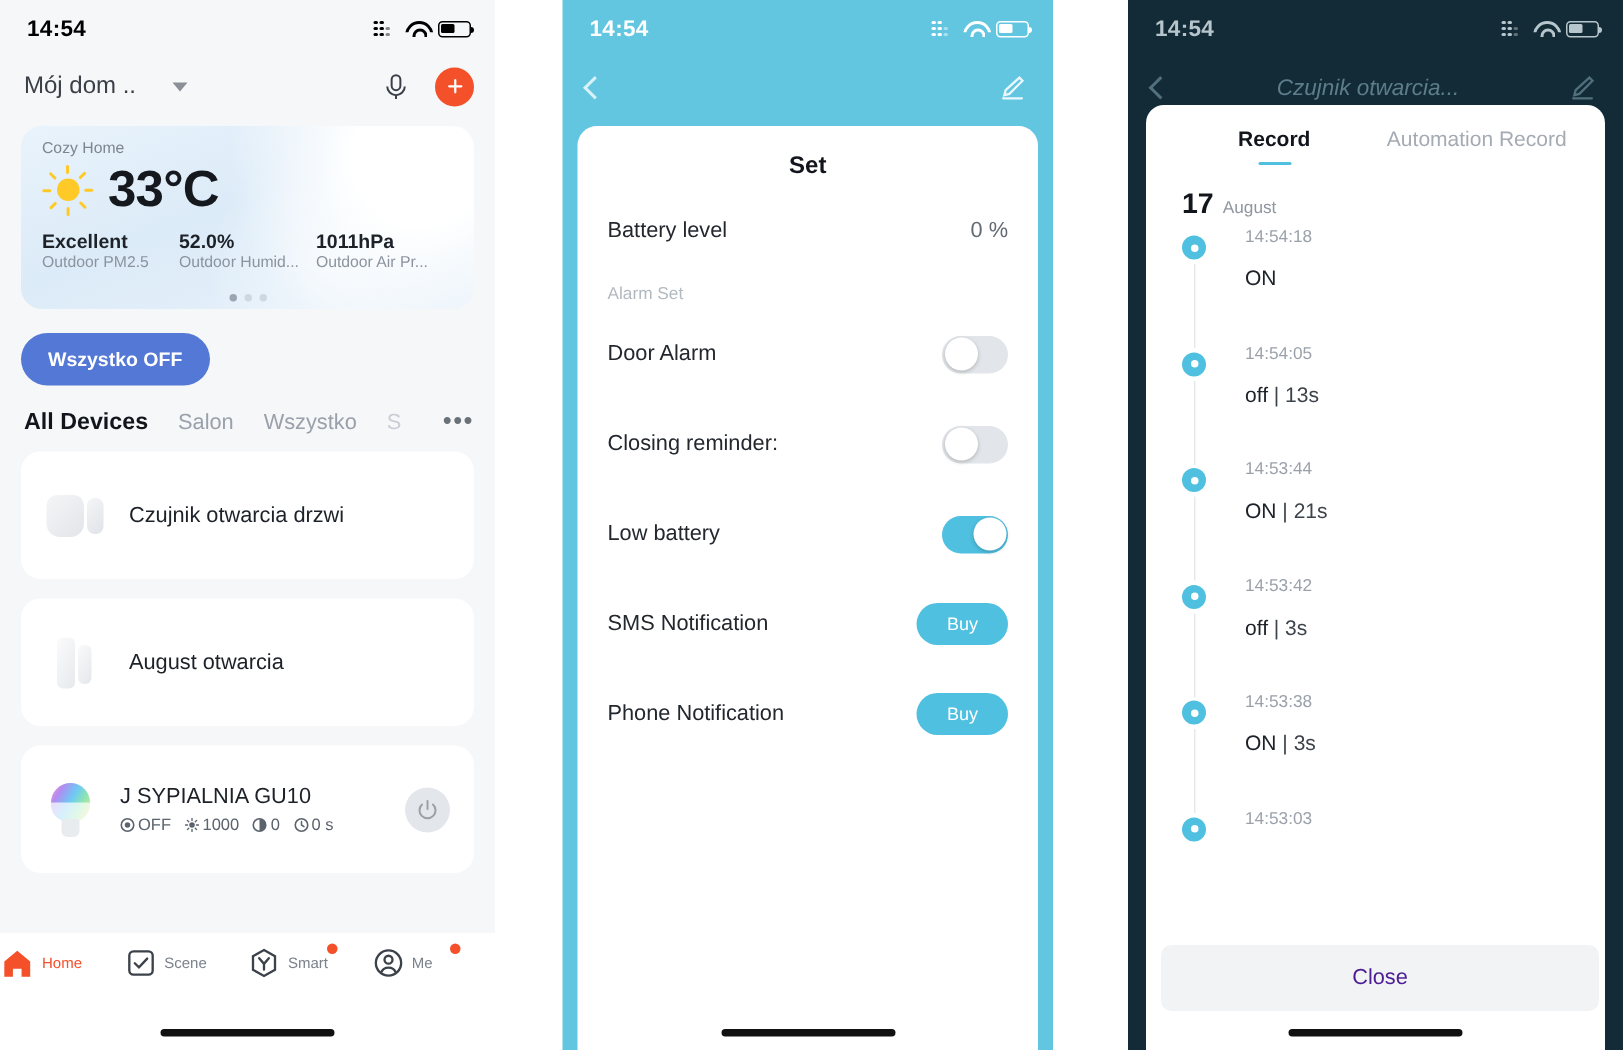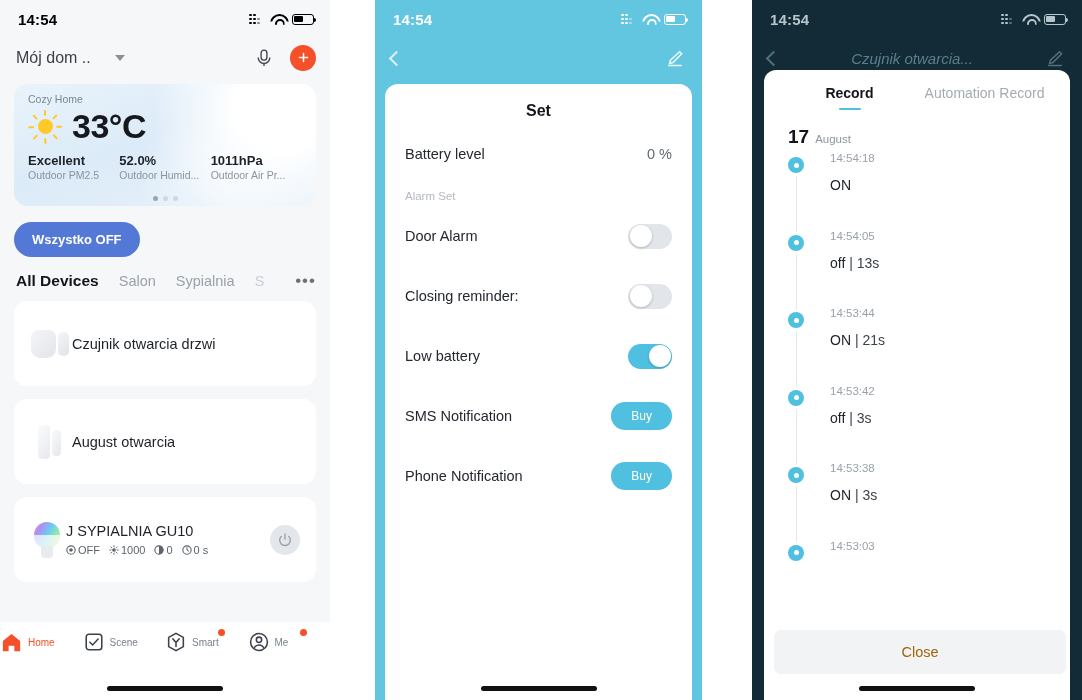--- a/index.html
+++ b/index.html
@@ -105,21 +105,21 @@
     display: flex; align-items: baseline; gap: 20px;
     padding: 14px 14px 10px 16px;
   }
   .tab-it { font-size: 14.5px; color: #9aa1ab; white-space: nowrap; }
   .tab-it.active { font-size: 15.5px; color: #12161c; font-weight: bold; }
   .tab-fade { color: #c9ced6; }
   .tab-more { margin-left: auto; font-size: 17px; color: #6a7179; letter-spacing: 1px; }
 
   .dev-card {
     margin: 0 14px 13px; background: #fff; border-radius: 13px;
-    height: 85px; display: flex; align-items: center; padding: 0 16px; gap: 0;
+    height: 85px; display: flex; align-items: center; padding: 0 16px; gap: 14px;
   }
   .dev-name { font-size: 14.5px; color: #1d2128; }
   .dev-sub { font-size: 11px; color: #5c636c; display: flex; align-items: center; gap: 9px; margin-top: 5px; }
   .dev-sub span { display: flex; align-items: center; gap: 2px; }
   .power-btn {
     margin-left: auto; width: 30px; height: 30px; border-radius: 50%;
     background: #e3e6ea; color: #9aa1a9; display: flex; align-items: center;
     justify-content: center; flex: none;
   }
   
@@ -254,21 +254,21 @@
   .tl-item .line {
     position: absolute; left: 7.5px; top: 24px; width: 1.5px; height: 56px; background: #e6e9ec;
   }
   .tl-item .time { font-size: 11.5px; color: #9aa1aa; }
   .tl-item .val { font-size: 14px; color: #1d2128; margin-top: 13px; }
   .tl-item .val .dur { color: #3c424a; }
   .close-btn {
     position: absolute; left: 10px; right: 4px; bottom: 26px; height: 44px;
     background: #f2f3f5; border-radius: 7px; display: flex;
     align-items: center; justify-content: center;
-    font-size: 14.5px; color: #a16207;
+    font-size: 14.5px; color: #4c1d95;
   }
   #panel-rec .homebar { z-index: 4; }
 </style>
 </head>
 <body>
 
 <div class="screens">
 
   <div class="panel" id="panel-home">
 
@@ -350,21 +350,21 @@
       </div>
     </div>
 
     <div style="padding-left:0">
       <span class="allo-btn">Wszystko OFF</span>
     </div>
 
     <div class="tabs-row">
       <div class="tab-it active">All Devices</div>
       <div class="tab-it">Salon</div>
-      <div class="tab-it">Sypialnia</div>
+      <div class="tab-it">Wszystko</div>
       <div class="tab-it tab-fade">S</div>
       <div class="tab-more">•••</div>
     </div>
 
     <div class="dev-card">
       <div class="ic-sensorA">
         <span class="big"></span>
           <span class="sml"></span>
       </div>
       <div class="dev-name">Czujnik otwarcia drzwi</div>

